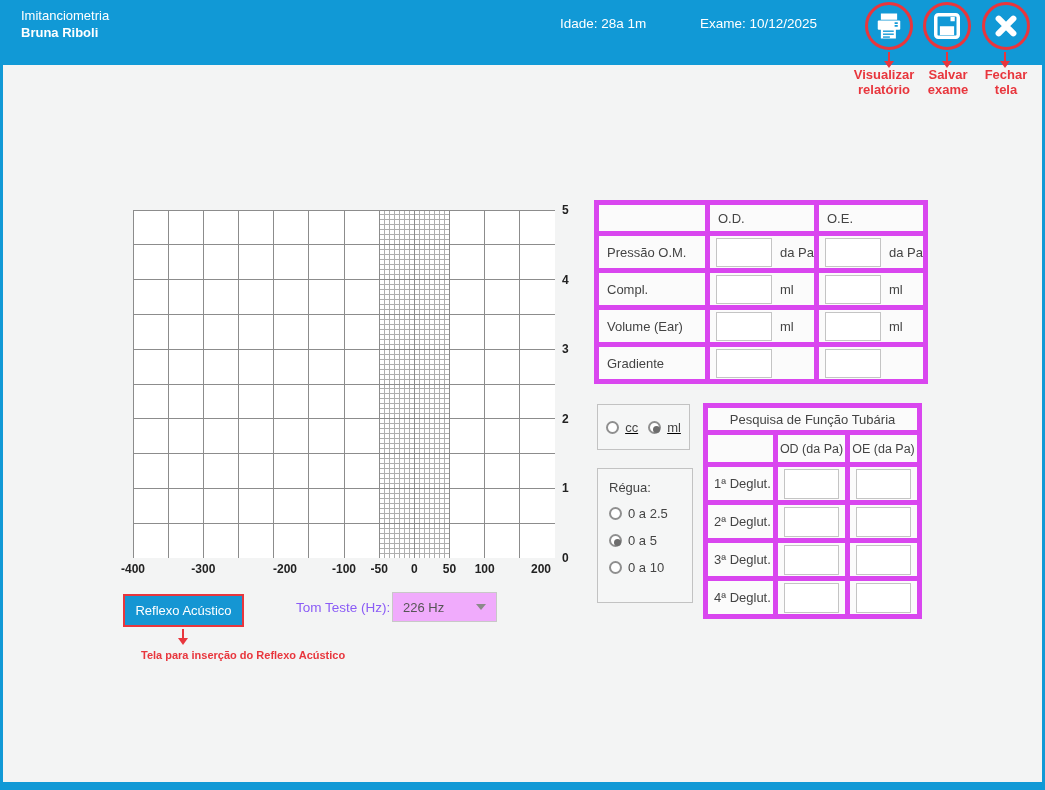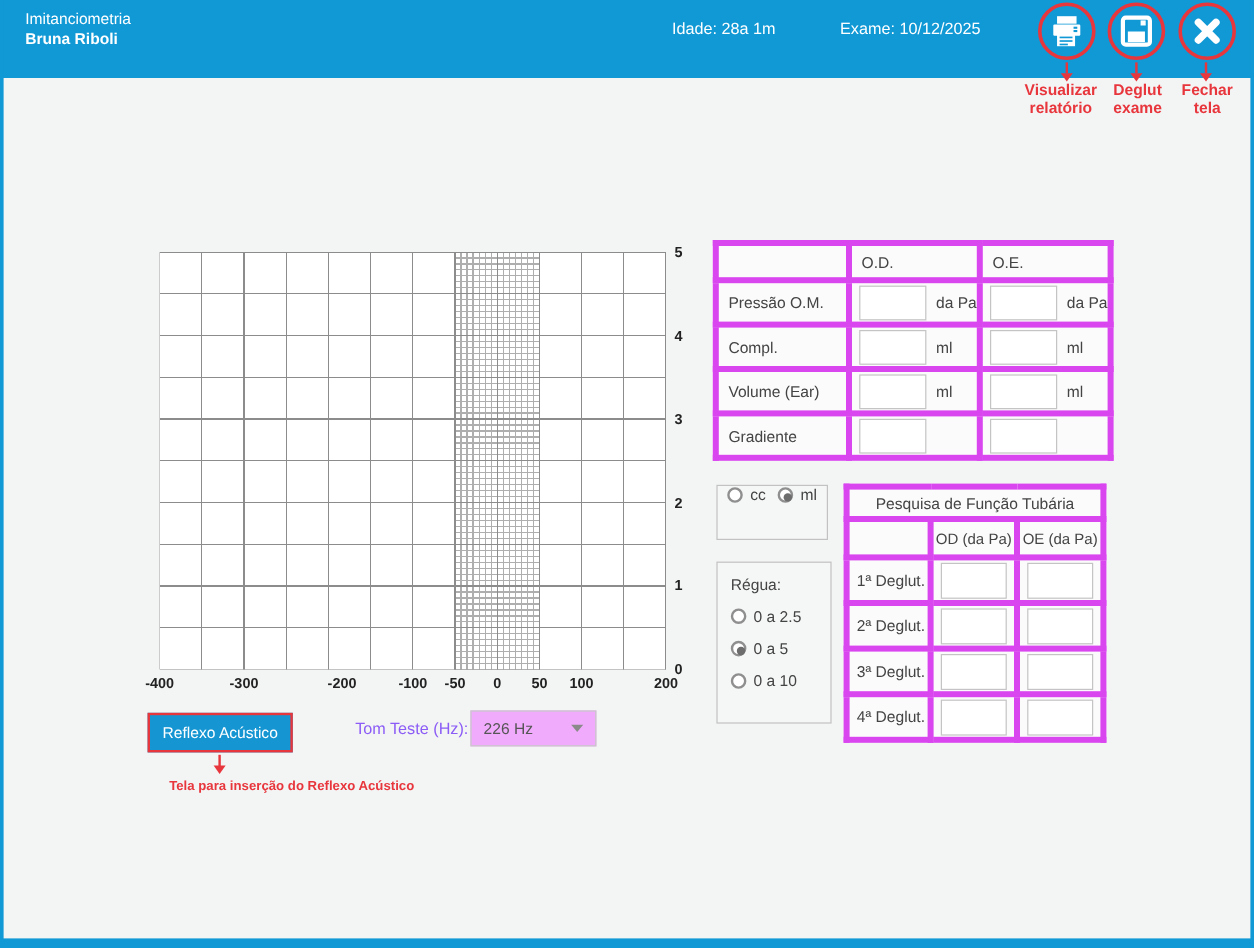--- a/index.html
+++ b/index.html
@@ -50,21 +50,21 @@
   .ttable { position:absolute; left:703px; top:403px; table-layout:fixed; }
   .ttable td { padding:0; }
   .ttable td.title { height:27px; text-align:center; font-size:13px; }
   .ttable td.subh { height:32px; text-align:center; font-size:12.5px; }
   .ttable td.rlbl { height:38px; padding-left:6px; }
   .ttable td.rval { height:38px; text-align:center; }
   .ttable .input-box { width:55px; height:30px; }
 
   
   .panel-box { position:absolute; background:#f5f6f6; border:1px solid #c2c2c2; }
-  .unit-box { left:597px; top:404px; width:93px; height:46px; display:flex; align-items:flex-start; justify-content:center; gap:10px; }
+  .unit-box { left:597px; top:404px; width:93px; height:46px; display:flex; align-items:center; justify-content:center; gap:10px;text-decoration:underline; }
   .regua-box { left:597px; top:468px; width:96px; height:135px; padding:11px 0 0 11px; }
   .regua-title { font-size:13px; color:#444; margin-bottom:11px; }
   .ropt { display:inline-flex; align-items:center; gap:6px; cursor:default; }
   .regua-box .ropt { display:flex; margin-bottom:12px; }
   .rdo { width:13px; height:13px; min-width:13px; border:2px solid #8f8f8f; border-radius:50%; background:#fff; position:relative; display:inline-block; }
   .rdo.sel::after { content:""; position:absolute; left:3px; top:3px; width:7px; height:7px; background:#6d6d6d; border-radius:50%; }
   .rlab { font-size:13px; color:#444; white-space:nowrap; }
 
   
   .reflexo-btn { position:absolute; left:123px; top:594px; width:121px; height:33px; background:#1596d3;
@@ -120,21 +120,21 @@
   </div>
 
   <div class="annot-arrow" style="left:888px; top:52px;"></div>
   <div class="annot-arrow" style="left:946px; top:52px;"></div>
   <div class="annot-arrow" style="left:1004px; top:52px;"></div>
   <div class="annot-label" style="left:819px; top:67px;">
     <div>Visualizar</div>
     <div>relatório</div>
   </div>
   <div class="annot-label" style="left:883px; top:67px;">
-    <div>Deglut</div>
+    <div>Salvar</div>
     <div>exame</div>
   </div>
   <div class="annot-label" style="left:941px; top:67px;">
     <div>Fechar</div>
     <div>tela</div>
   </div>
 
   <div class="plot" id="plot"><svg width="422" height="348" shape-rendering="crispEdges">
         <line x1="246.16666666666669" y1="0" x2="246.16666666666669" y2="348" stroke="#aeaeae" stroke-width="1"></line>
         <line x1="251.1904761904762" y1="0" x2="251.1904761904762" y2="348" stroke="#aeaeae" stroke-width="1"></line>
@@ -249,21 +249,21 @@
       </svg></div>
   <div id="x-axis">
       <div class="xlab" style="left: 133px;">-400</div>
       <div class="xlab" style="left: 203.333px;">-300</div>
       <div class="xlab" style="left: 285px;">-200</div>
       <div class="xlab" style="left: 344px;">-100</div>
       <div class="xlab" style="left: 379.167px;">-50</div>
       <div class="xlab" style="left: 414.333px;">0</div>
       <div class="xlab" style="left: 449.5px;">50</div>
       <div class="xlab" style="left: 484.667px;">100</div>
-      <div class="xlab" style="left: 555px;">200</div>
+      <div class="xlab" style="left: 541px;">200</div>
     </div>
   <div id="y-axis">
       <div class="ylab" style="top: 203px;">5</div>
       <div class="ylab" style="top: 272.6px;">4</div>
       <div class="ylab" style="top: 342.2px;">3</div>
       <div class="ylab" style="top: 411.8px;">2</div>
       <div class="ylab" style="top: 481.4px;">1</div>
       <div class="ylab" style="top: 551px;">0</div>
     </div>
 

